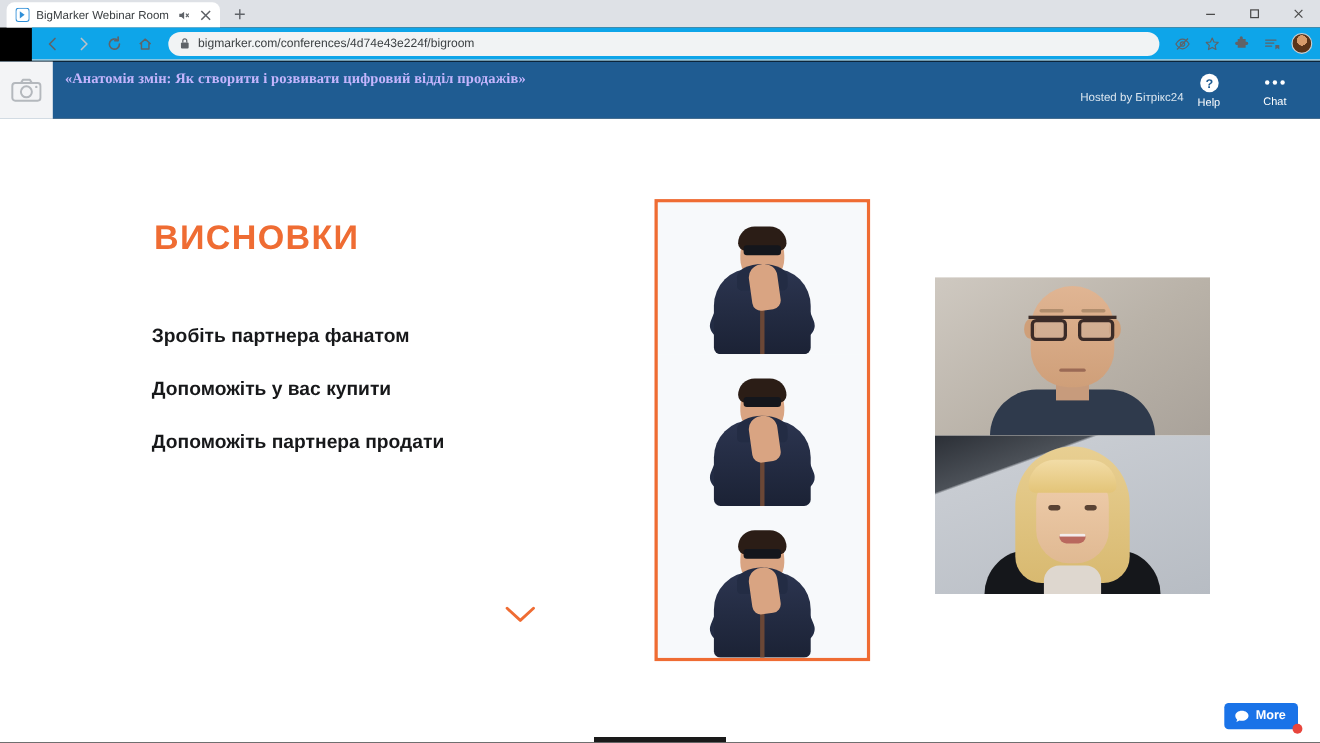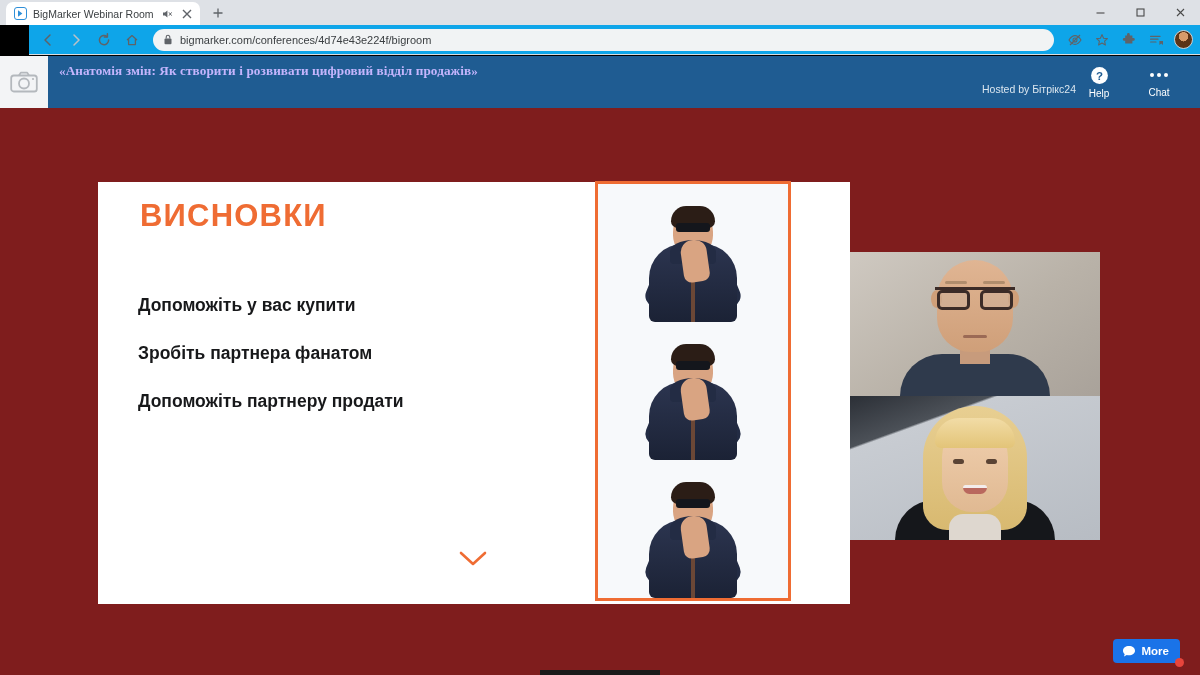--- a/index.html
+++ b/index.html
@@ -134,21 +134,21 @@
     display: flex; flex-direction: column; align-items: center; gap: 3px;
     color: #ffffff;
   }
   .hdr-action-label { font-size: 10px; color: #ffffff; }
   .dots-row { display: flex; gap: 3px; align-items: center; height: 18px; }
   .dot { width: 4px; height: 4px; border-radius: 50%; background: #fff; }
 
   
   .stage {
     position: absolute; left: 0; top: 108px; width: 1200px; height: 567px;
-    background: #7f1d1d;
+    background: #ffffff;
     overflow: hidden;
   }
 
   
   .slide {
     position: absolute; left: 98px; top: 74px; width: 752px; height: 422px;
     background: #ffffff;
   }
   .slide-title {
     position: absolute; left: 42px; top: 16px;
@@ -470,23 +470,23 @@
       </div>
     </div>
   </div>
 
   <div class="stage">
 
     <div class="slide">
       <div class="slide-title">ВИСНОВКИ</div>
 
       <div class="bullets">
+        <div class="bullet">Зробіть партнера фанатом</div>
         <div class="bullet">Допоможіть у вас купити</div>
-        <div class="bullet">Зробіть партнера фанатом</div>
-        <div class="bullet">Допоможіть партнеру продати</div>
+        <div class="bullet">Допоможіть партнера продати</div>
       </div>
 
       <div class="chevron">
         <svg width="30" height="18" viewBox="0 0 30 18">
           <path d="M3 3 L15 14 L27 3" fill="none" stroke="#ef6c33" stroke-width="2.6" stroke-linecap="round" stroke-linejoin="round"></path>
         </svg>
       </div>
 
       <div class="meme-frame">
         <div class="meme-cell">

